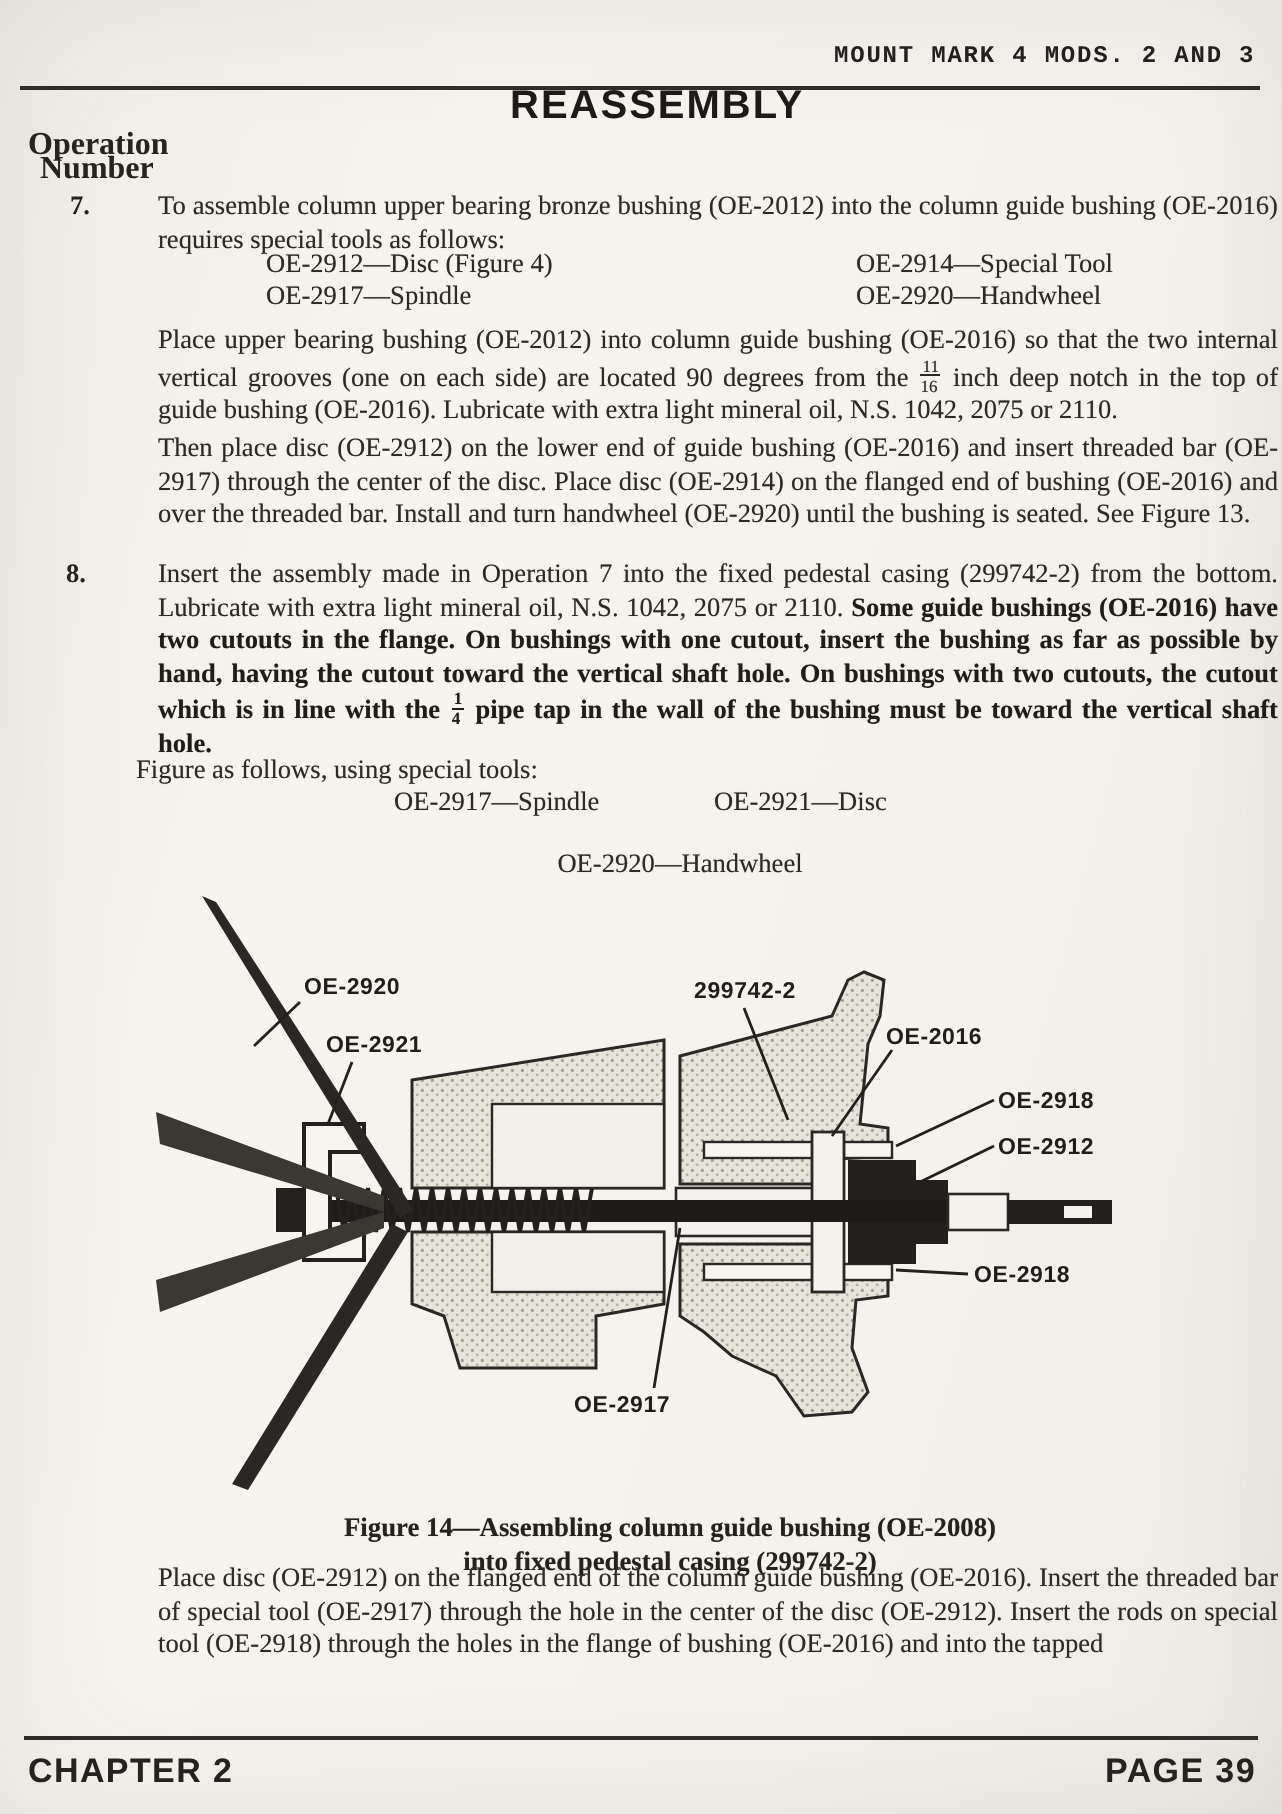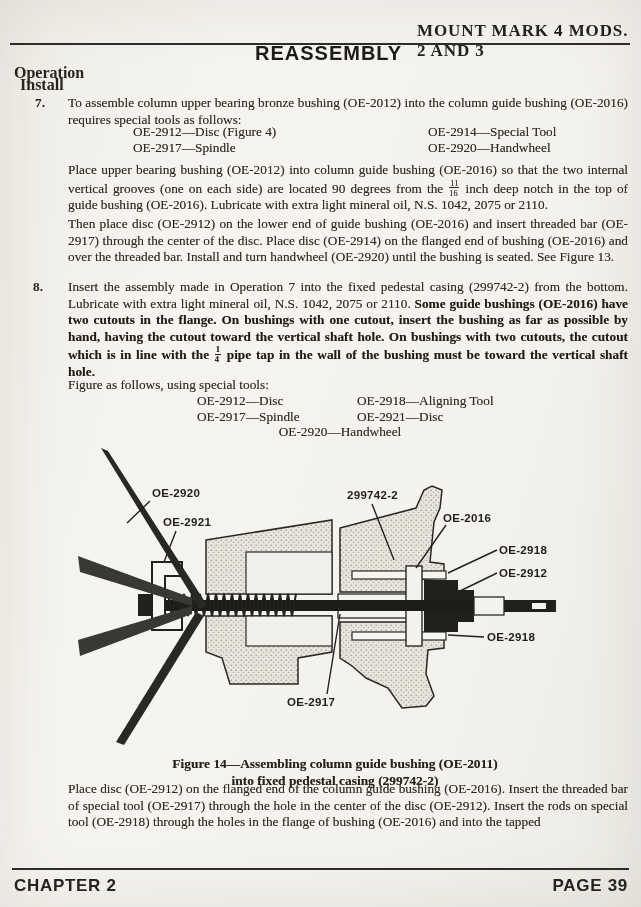--- a/index.html
+++ b/index.html
@@ -7,32 +7,32 @@
        font-family:"Liberation Serif",serif;
        background:#e8e6e0;}
   .page{position:relative;width:641px;height:907px;
         background:linear-gradient(105deg,#efede7 0%,#f6f4ef 28%,#f4f2ed 70%,#ecebe5 100%);
         box-shadow:inset 0 0 70px rgba(80,70,50,.10);
         color:#2e2a23;}
   .abs{position:absolute;margin:0;}
   
   .h-title{font-family:"Liberation Sans",sans-serif;font-weight:700;
            font-size:20px;letter-spacing:1px;color:#1c1b19;top:14px;left:255px;margin-top:28px;}
-  .h-sub{font-family:Liberation Serif, serif;font-weight:700;
-         font-size:17px;letter-spacing:.9px;color:#22211f;top:21px;left:417px;}
+  .h-sub{font-family:Liberation Mono, monospace;font-weight:700;
+         font-size:12px;letter-spacing:.9px;color:#22211f;top:21px;left:417px;}
   .rule{background:#2e2d2a;height:2.4px;}
   #rule-top{top:43px;left:10px;width:620px;}
   #rule-bottom{top:868px;left:12px;width:617px;}
   
   .oplabel{top:67px;left:14px;font-weight:700;font-size:16px;line-height:11.5px;color:#27231d;}
   .opl2{padding-left:6px;}
   
   .body{font-size:13.3px;line-height:16.6px;color:#2e2a23;
         text-shadow:0 0 .4px rgba(46,42,35,.45);}
-  .just{text-align:justify;}
+  .just{text-align:justify;margin-left:11px;}
   .opnum{font-size:13.3px;font-weight:700;color:#26221c;}
   #num7{top:95px;left:35px;}
   #num8{top:279px;left:33px;}
   #p7intro{top:95px;left:68px;width:560px;}
   #p7place{top:162px;left:68px;width:560px;}
   #p7then{top:216px;left:68px;width:560px;}
   #p8{top:279px;left:68px;width:560px;}
   #proceed{top:377px;left:68px;width:560px;}
   #closing{top:781px;left:68px;width:560px;}
   .b{font-weight:700;color:#201c16;}
@@ -66,42 +66,41 @@
 <body>
 
 <div class="page">
 
   <div class="abs h-title">REASSEMBLY</div>
   <div class="abs h-sub">MOUNT MARK 4 MODS. 2 AND 3</div>
   <div class="abs rule" id="rule-top"></div>
 
   <div class="abs oplabel">
     <div>Operation</div>
-    <div class="opl2">Install</div>
+    <div class="opl2">Number</div>
   </div>
 
   <div class="abs opnum" id="num7">7.</div>
   <p class="abs body just" id="p7intro">To assemble column upper bearing bronze bushing (OE-2012) into the column guide bushing (OE-2016) requires special tools as follows:</p>
 
   <div class="abs tools" id="tools7">
     <div><span class="tcol1">OE-2912—Disc (Figure 4)</span><span>OE-2914—Special Tool</span></div>
     <div><span class="tcol1">OE-2917—Spindle</span><span>OE-2920—Handwheel</span></div>
   </div>
 
   <p class="abs body just" id="p7place"><span>Place upper bearing bushing (OE-2012) into column guide bushing (OE-2016) so that the two internal vertical grooves (one on each side) are located 90 degrees from the </span><span class="frac"><span class="fnum">11</span><span class="fden">16</span></span><span> inch deep notch in the top of guide bushing (OE-2016). Lubricate with extra light mineral oil, N.S. 1042, 2075 or 2110.</span></p>
 
   <p class="abs body just" id="p7then">Then place disc (OE-2912) on the lower end of guide bushing (OE-2016) and insert threaded bar (OE-2917) through the center of the disc. Place disc (OE-2914) on the flanged end of bushing (OE-2016) and over the threaded bar. Install and turn handwheel (OE-2920) until the bushing is seated. See Figure 13.</p>
 
   <div class="abs opnum" id="num8">8.</div>
   <p class="abs body just" id="p8"><span>Insert the assembly made in Operation 7 into the fixed pedestal casing (299742-2) from the bottom. Lubricate with extra light mineral oil, N.S. 1042, 2075 or 2110. </span><span class="b">Some guide bushings (OE-2016) have two cutouts in the flange. On bushings with one cutout, insert the bushing as far as possible by hand, having the cutout toward the vertical shaft hole. On bushings with two cutouts, the cutout which is in line with the </span><span class="frac b"><span class="fnum">1</span><span class="fden">4</span></span><span class="b"> pipe tap in the wall of the bushing must be toward the vertical shaft hole.</span></p>
 
   <p class="abs body" id="proceed">Figure as follows, using special tools:</p>
 
   <div class="abs tools" id="tools8">
-    <div><span class="tcol1">OE-2912—Disc</span><span>OE-2918—Aligning Tool</span></div>
     <div><span class="tcol1">OE-2917—Spindle</span><span>OE-2921—Disc</span></div>
   </div>
   <div class="abs" id="tools8center">OE-2920—Handwheel</div>
 
   <svg class="abs" id="diagram" width="641" height="302" viewBox="0 0 641 302" xmlns="http://www.w3.org/2000/svg">
     <defs>
       <pattern id="stip" width="5" height="5" patternUnits="userSpaceOnUse">
         <rect width="5" height="5" fill="#e7e4dc"></rect>
         <circle cx="1.2" cy="1.2" r="0.8" fill="#a39d90"></circle>
         <circle cx="3.6" cy="3.4" r="0.7" fill="#b5afa2"></circle>
@@ -158,21 +157,21 @@
     <text class="diag-label" x="163" y="82">OE-2921</text>
     <text class="diag-label" x="347" y="55">299742-2</text>
     <text class="diag-label" x="443" y="78">OE-2016</text>
     <text class="diag-label" x="499" y="110">OE-2918</text>
     <text class="diag-label" x="499" y="133">OE-2912</text>
     <text class="diag-label" x="487" y="197">OE-2918</text>
     <text class="diag-label" x="287" y="262">OE-2917</text>
   </svg>
 
   <div class="abs" id="caption">
-    <div>Figure 14—Assembling column guide bushing (OE-2011)</div>
+    <div>Figure 14—Assembling column guide bushing (OE-2008)</div>
     <div>into fixed pedestal casing (299742-2)</div>
   </div>
 
   <p class="abs body just" id="closing">Place disc (OE-2912) on the flanged end of the column guide bushing (OE-2016). Insert the threaded bar of special tool (OE-2917) through the hole in the center of the disc (OE-2912). Insert the rods on special tool (OE-2918) through the holes in the flange of bushing (OE-2016) and into the tapped</p>
 
   <div class="abs rule" id="rule-bottom"></div>
   <div class="abs foot" id="foot-ch">CHAPTER 2</div>
   <div class="abs foot" id="foot-pg">PAGE 39</div>
 
 </div>

